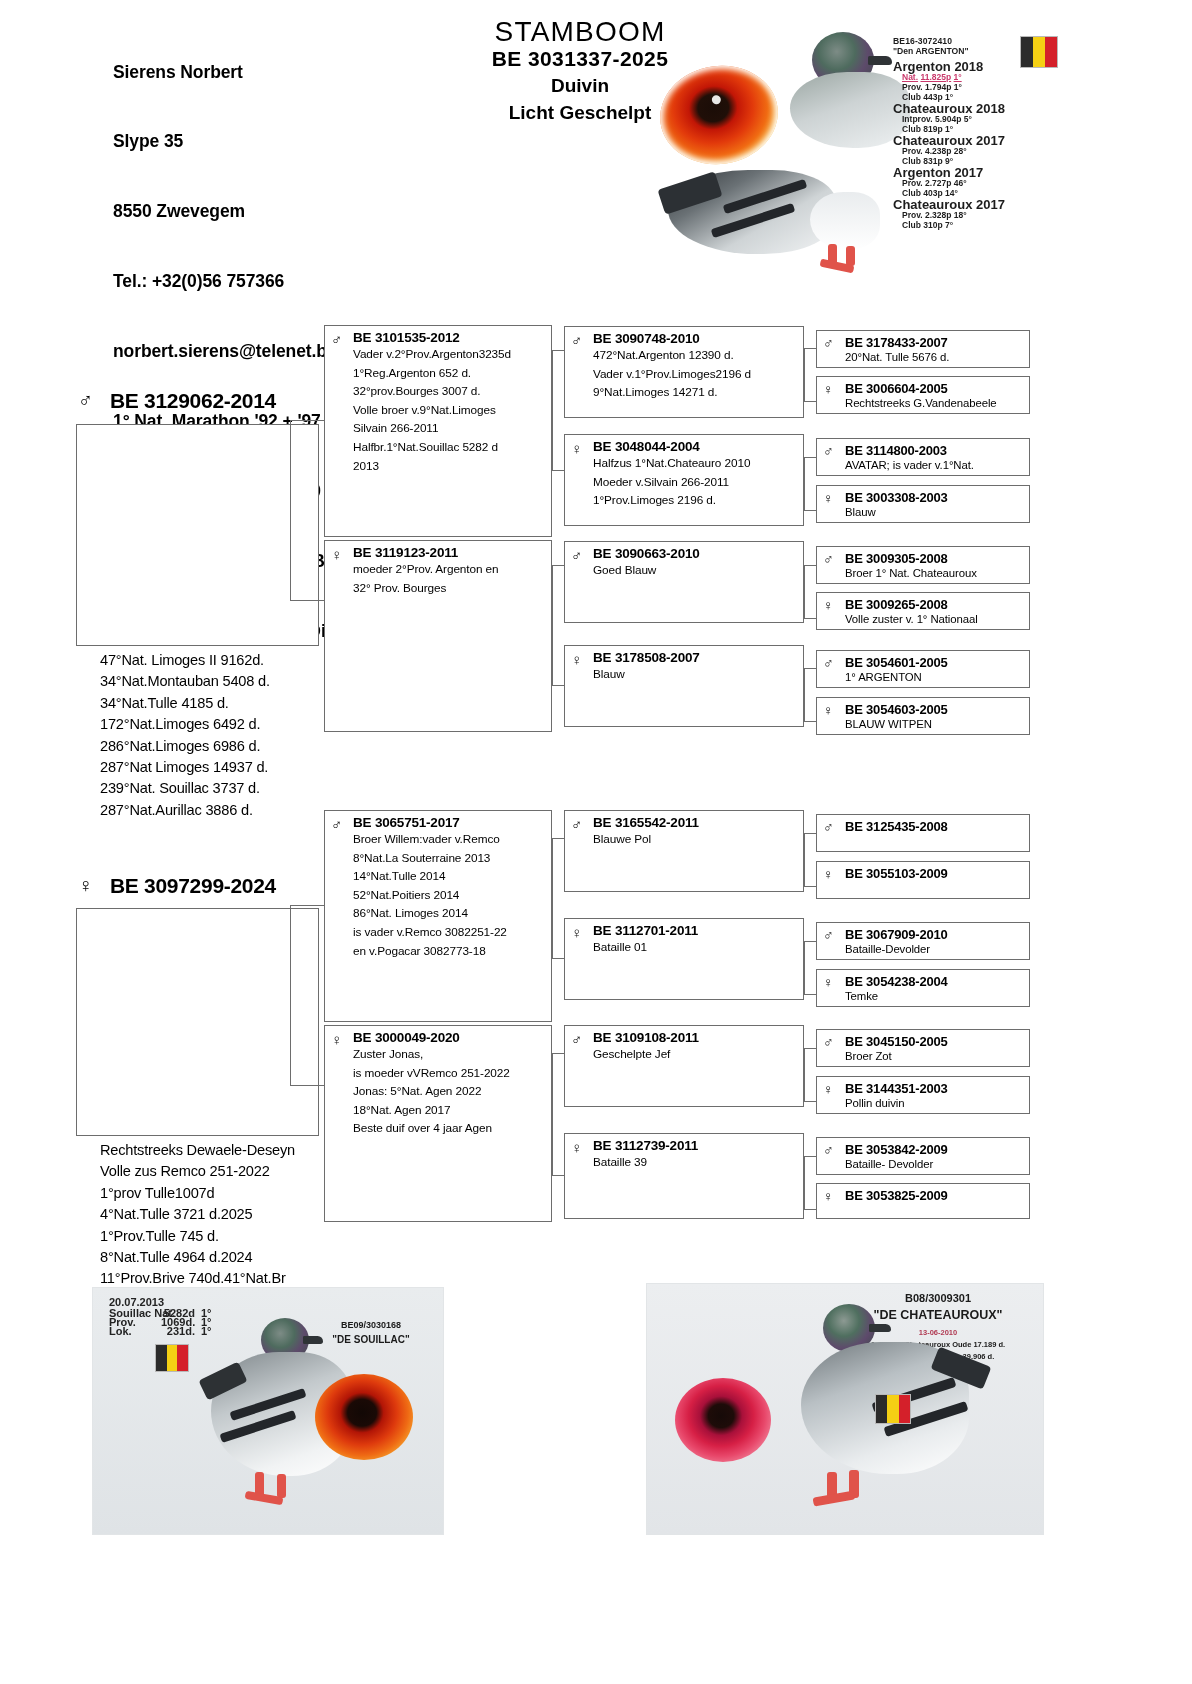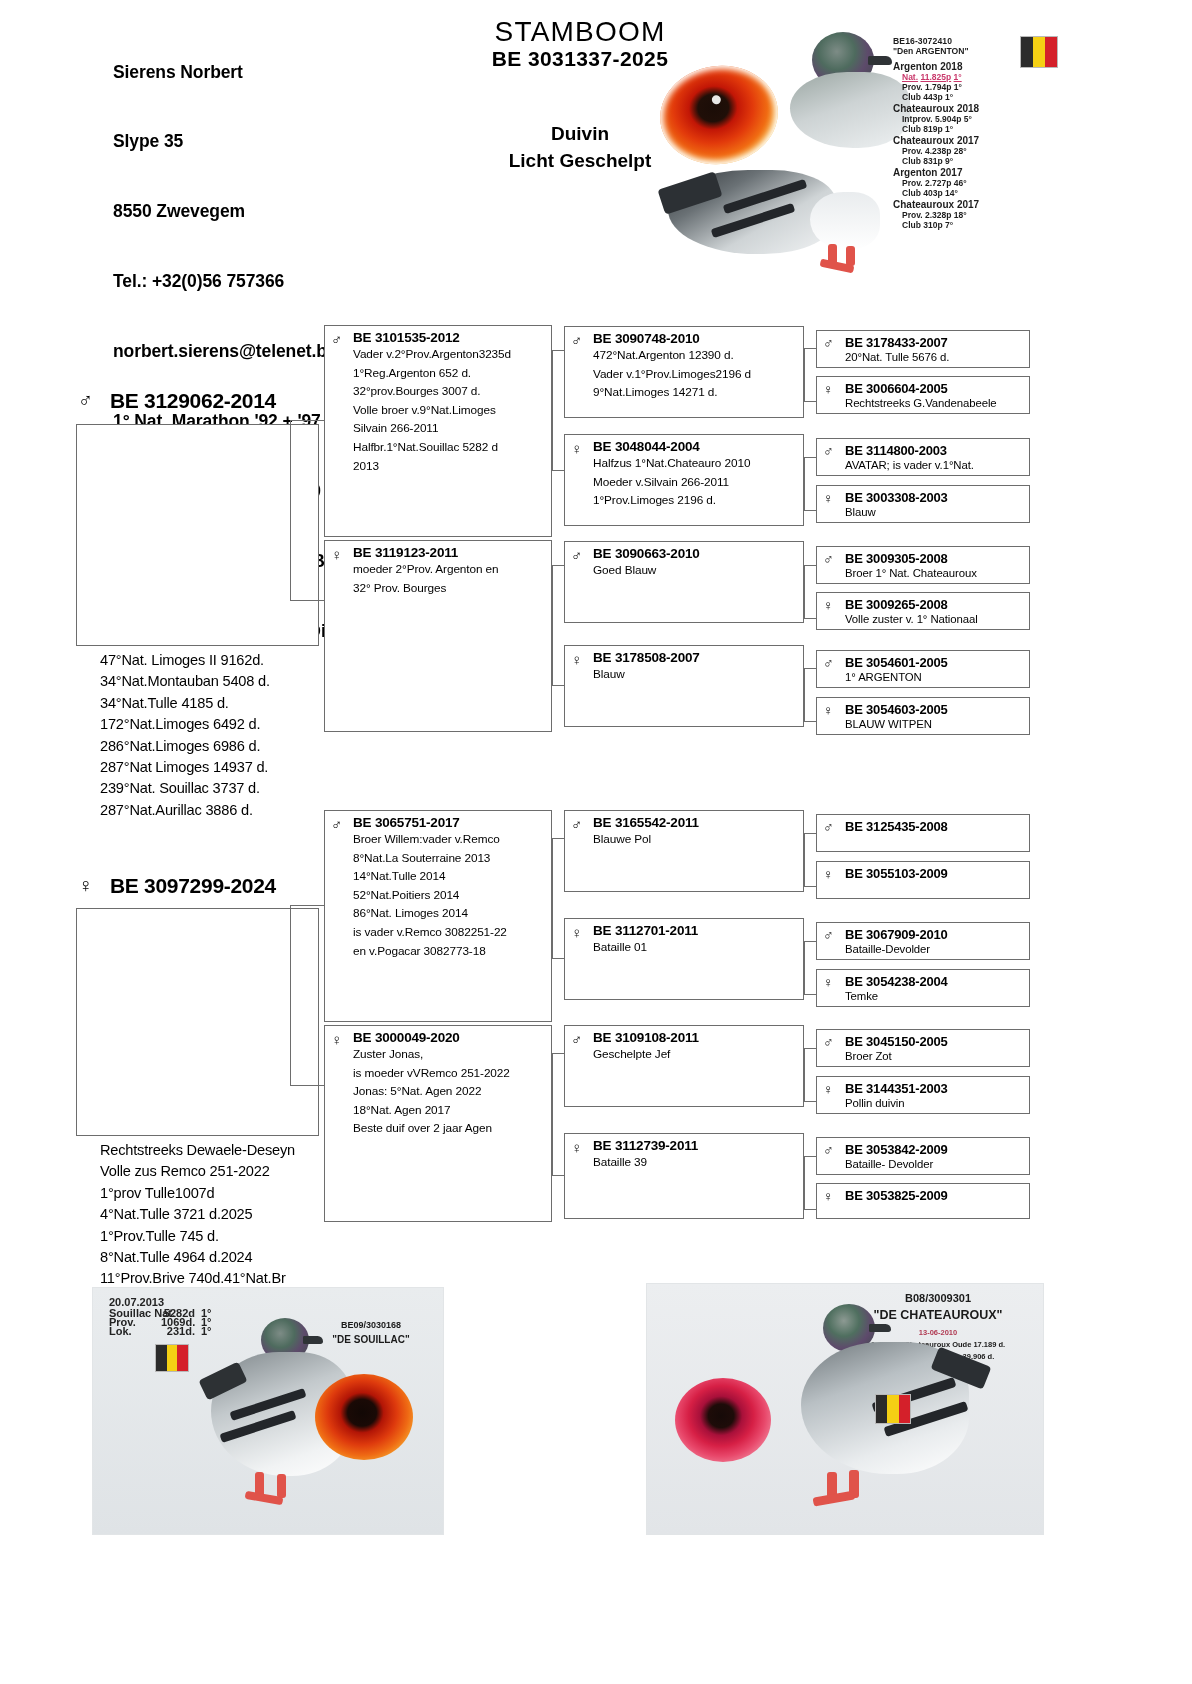--- a/index.html
+++ b/index.html
@@ -20,21 +20,21 @@
     white-space:pre;letter-spacing:-0.1px;
   }
   .owner div{white-space:nowrap;}
 
   .stam{
     position:absolute;left:440px;top:18px;width:280px;
     text-align:center;line-height:27px;
   }
   .stam .t1{font-size:28px;letter-spacing:1.2px;}
   .stam .t2{font-size:21px;font-weight:bold;letter-spacing:0.4px;}
-  .stam .t3{font-size:19px;font-weight:bold;margin-top:48px;}
+  .stam .t3{font-size:19px;font-weight:bold;}
   .stam .t4{font-size:19px;font-weight:bold;}
 
   
   .hero{position:absolute;left:650px;top:18px;width:420px;height:278px;}
   .hero .eye{
     position:absolute;left:10px;top:48px;width:118px;height:98px;
     border-radius:50%;
     background:radial-gradient(ellipse at 46% 42%,#1b0d07 0%,#200f08 17%,#c21606 27%,#e23a0b 44%,#f06a12 60%,#f7b33a 74%,#e8cf86 86%,#ffffff 100%);
     box-shadow:0 0 6px 3px #fff inset;
     transform:rotate(-8deg);
@@ -63,21 +63,21 @@
     border:1px solid #b9b9b9;
   }
 
   
   .restable{
     position:absolute;left:893px;top:36px;width:175px;
     font-size:8.5px;font-weight:bold;line-height:10px;color:#1d1d1d;
   }
   .restable .ringno{font-size:8.6px;letter-spacing:.1px;}
   .restable .name{font-size:8.6px;margin-bottom:6px;}
-  .restable .grp{margin-top:2px;font-size:10px;}
+  .restable .grp{margin-top:2px;font-size:13px;}
   .restable .rw{position:relative;height:10px;padding-left:9px;}
   .restable .hi{color:#c9386b;text-decoration:underline;}
 
   
   .box{
     position:absolute;
     border:1px solid #6d6d6d;
     background:#fff;
     box-sizing:border-box;
     padding:4px 6px 2px 6px;
@@ -432,21 +432,21 @@
   </div>
 
   <div class="box" style="left:324px;top:1025px;width:228px;height:197px;">
     <span class="sx">♀</span>
     <div class="ring">BE 3000049-2020</div>
     <div class="lines">
       <div>Zuster Jonas,</div>
       <div>is moeder vVRemco 251-2022</div>
       <div>Jonas: 5°Nat. Agen 2022</div>
       <div>18°Nat. Agen 2017</div>
-      <div>Beste duif over 2 jaar Agen</div>
+      <div>Beste duif over 4 jaar Agen</div>
     </div>
   </div>
 
   <div class="ln lnv" style="left:552px;top:838px;height:120px;"></div>
   <div class="ln lnh" style="left:552px;top:838px;width:12px;"></div>
   <div class="ln lnh" style="left:552px;top:958px;width:12px;"></div>
   <div class="ln lnv" style="left:552px;top:1053px;height:122px;"></div>
   <div class="ln lnh" style="left:552px;top:1053px;width:12px;"></div>
   <div class="ln lnh" style="left:552px;top:1175px;width:12px;"></div>
 

